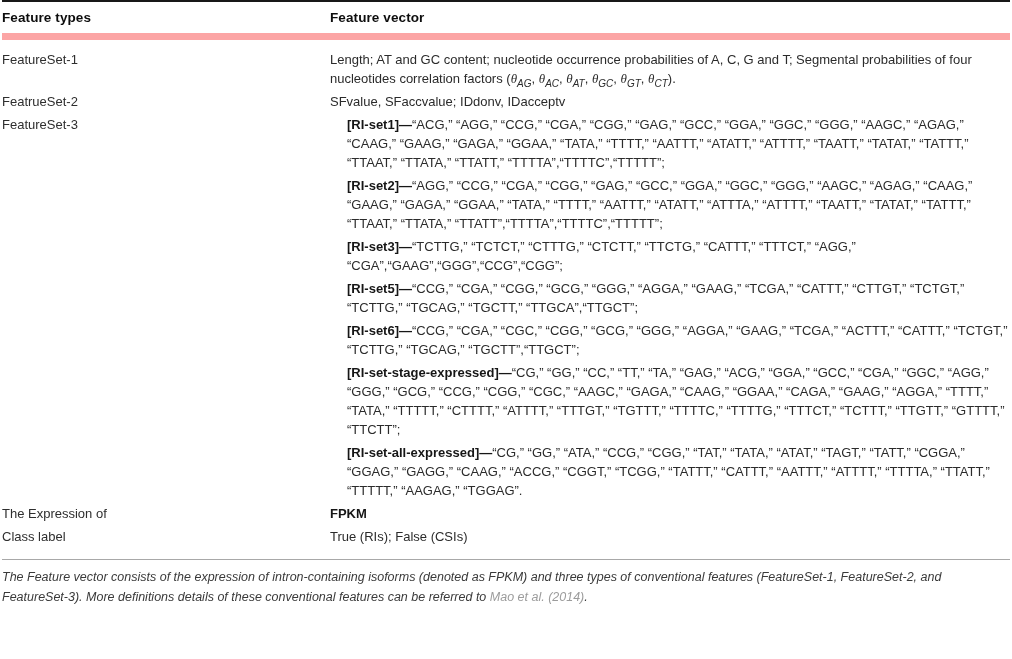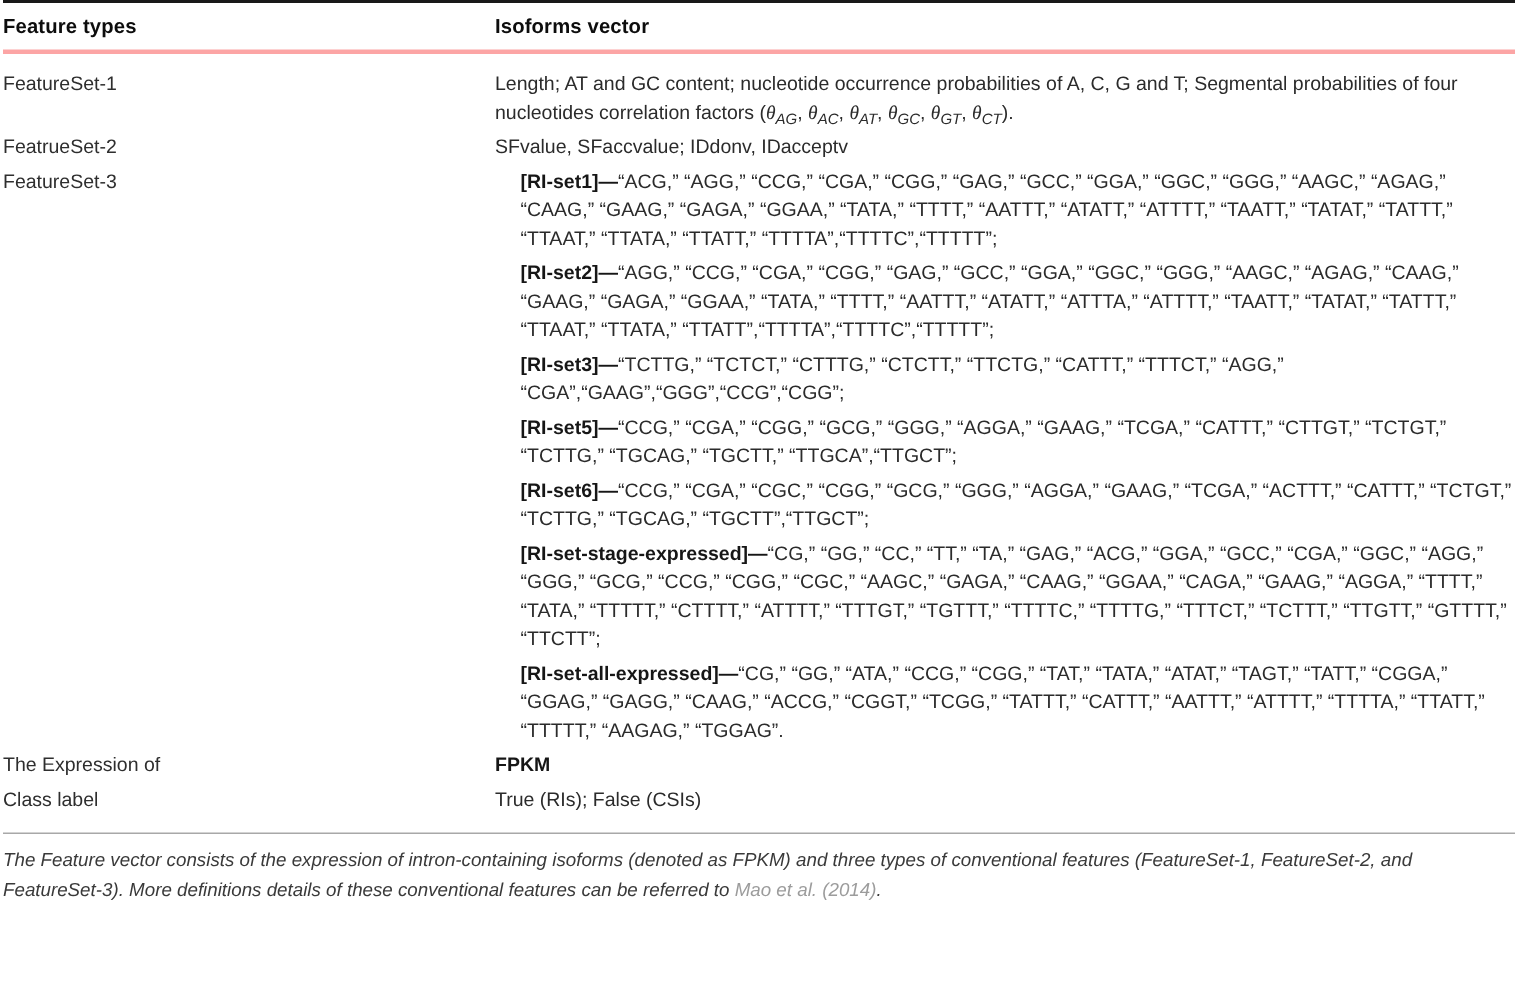--- a/index.html
+++ b/index.html
@@ -15,21 +15,21 @@
     background: #ffffff;
   }
   .top-rule { border-top: 2px solid #181818; }
   .grid2 {
     display: grid;
     grid-template-columns: 328px 1fr;
     align-items: start;
   }
   .header-row {
     padding: 8px 0 8px;
-    border-bottom: 3px solid #fca5a5;
+    border-bottom: 7px solid #fca5a5;
   }
   .header-cell {
     font-weight: bold;
     color: #0d0d0d;
     font-size: 13.5px;
     letter-spacing: 0.1px;
   }
   .table-body { padding-top: 10px; }
   .row { margin-bottom: 4px; }
   .cell { line-height: 19px; }
@@ -54,21 +54,21 @@
   .footnote .citation { color: #9c9c9c; cursor: pointer; }
 </style>
 </head>
 <body>
 
 <div class="page">
   <div class="top-rule"></div>
 
   <div class="grid2 header-row">
     <div class="header-cell">Feature types</div>
-    <div class="header-cell">Isoforms vector</div>
+    <div class="header-cell">Feature vector</div>
   </div>
 
   <div class="table-body" id="table-body">
       <div class="grid2 row">
         <div class="cell type-col">
           <div>FeatureSet-1</div>
         </div>
         <div class="cell vector-col">Length; AT and GC content; nucleotide occurrence probabilities of A, C, G and T; Segmental probabilities of four nucleotides correlation factors (<span class="theta"><i>θ</i><sub><i>AG</i></sub></span>, <span class="theta"><i>θ</i><sub><i>AC</i></sub></span>, <span class="theta"><i>θ</i><sub><i>AT</i></sub></span>, <span class="theta"><i>θ</i><sub><i>GC</i></sub></span>, <span class="theta"><i>θ</i><sub><i>GT</i></sub></span>, <span class="theta"><i>θ</i><sub><i>CT</i></sub></span>).</div>
       </div>
       <div class="grid2 row">

